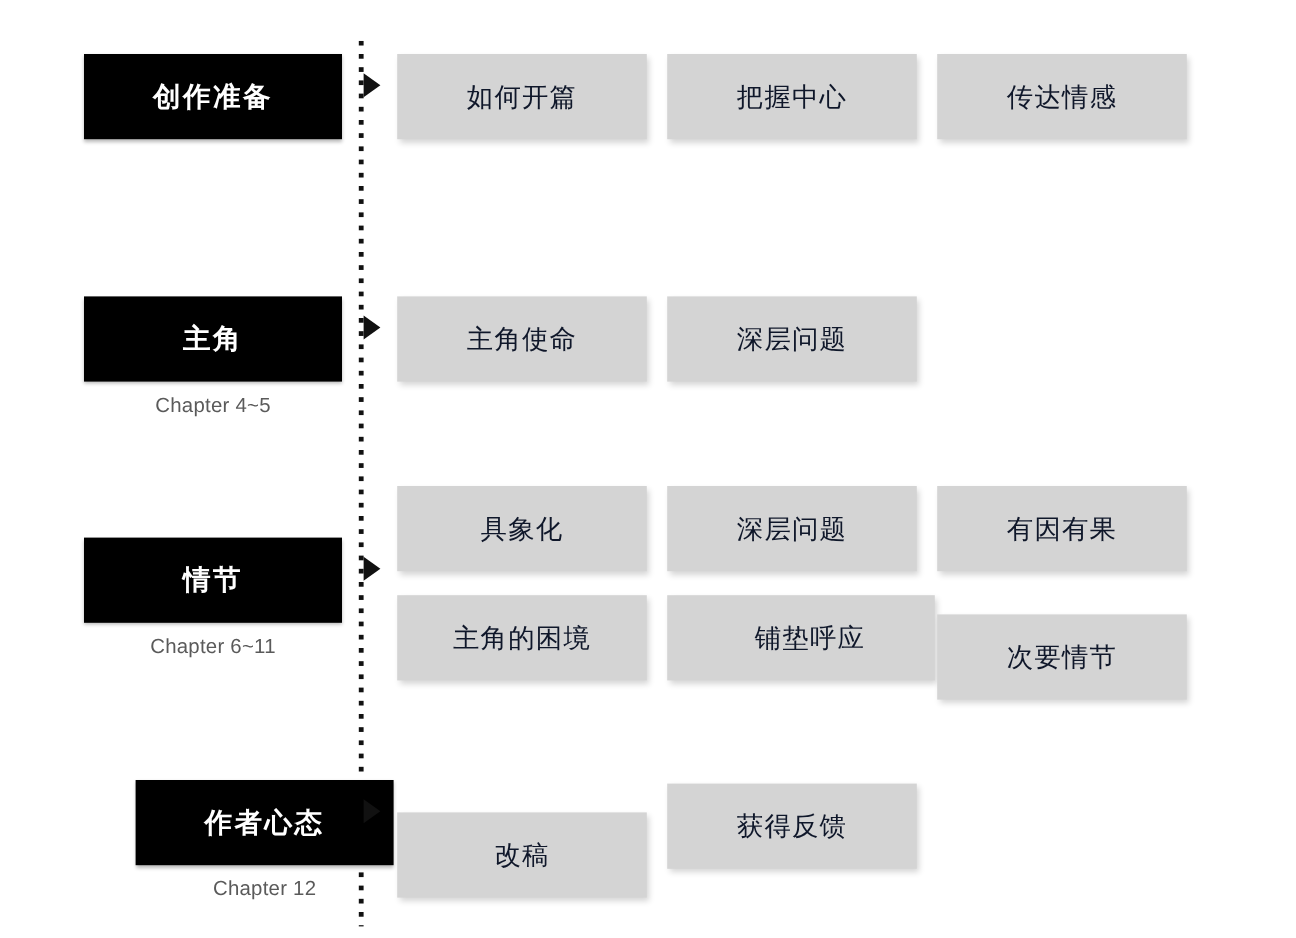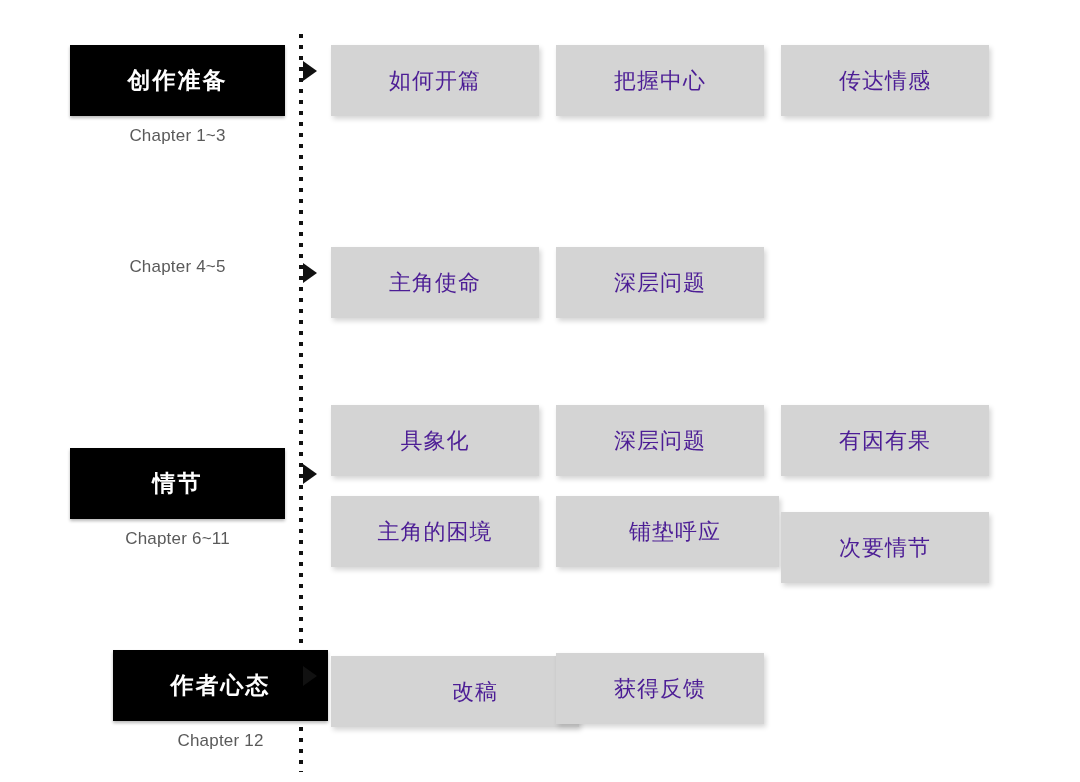--- a/index.html
+++ b/index.html
@@ -83,41 +83,43 @@
     position: absolute;
     width: 208px;
     height: 71px;
     background: #d4d4d4;
     display: flex;
     align-items: center;
     justify-content: center;
     box-shadow: 2px 3px 5px rgba(0,0,0,0.17);
   }
   .card-label {
-    color: #4c1d95;
+    color: #0f172a;
     font-size: 22px;
     letter-spacing: 1px;
     line-height: 1;
   }
 </style>
 </head>
 <body>
 
 <div id="canvas">
 
   <div class="spine"></div>
 
   <div id="stages-layer">
       <div class="stage" style="left: 70px; top: 45px;">
         <div class="stage-box">
           <span class="stage-title">创作准备</span>
         </div>
-        <div class="stage-chapter">Chapter 1~3</div>
       </div>
       <div class="stage" style="left: 70px; top: 247px;">
+        <div class="stage-box">
+          <span class="stage-title">主角</span>
+        </div>
         <div class="stage-chapter">Chapter 4~5</div>
       </div>
       <div class="stage" style="left: 70px; top: 448px;">
         <div class="stage-box">
           <span class="stage-title">情节</span>
         </div>
         <div class="stage-chapter">Chapter 6~11</div>
       </div>
       <div class="stage" style="left: 70px; top: 650px; padding-left: 43px;">
         <div class="stage-box">
@@ -159,21 +161,21 @@
       </div>
       <div class="card" style="left: 331px; top: 496px;">
         <span class="card-label">主角的困境</span>
       </div>
       <div class="card" style="left: 556px; top: 496px; padding-left: 15px;">
         <span class="card-label">铺垫呼应</span>
       </div>
       <div class="card" style="left: 781px; top: 512px;">
         <span class="card-label">次要情节</span>
       </div>
-      <div class="card" style="left: 331px; top: 656px; padding-left: 40px;">
+      <div class="card" style="left: 331px; top: 677px;">
         <span class="card-label">改稿</span>
       </div>
       <div class="card" style="left: 556px; top: 653px;">
         <span class="card-label">获得反馈</span>
       </div>
     </div>
 
 </div>
 
 </body></html>

